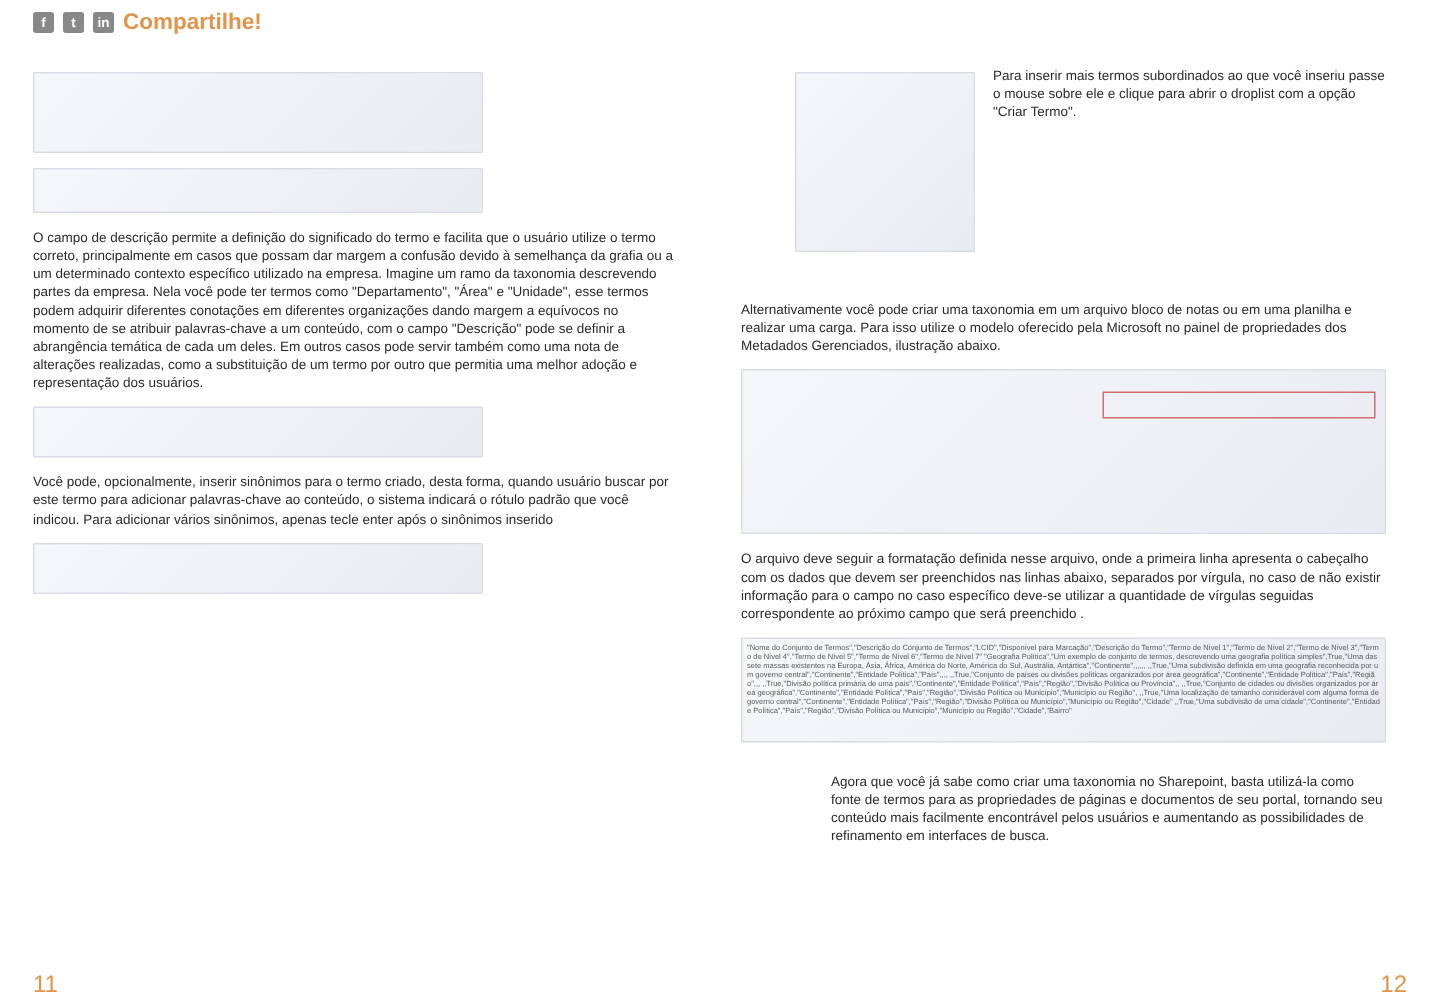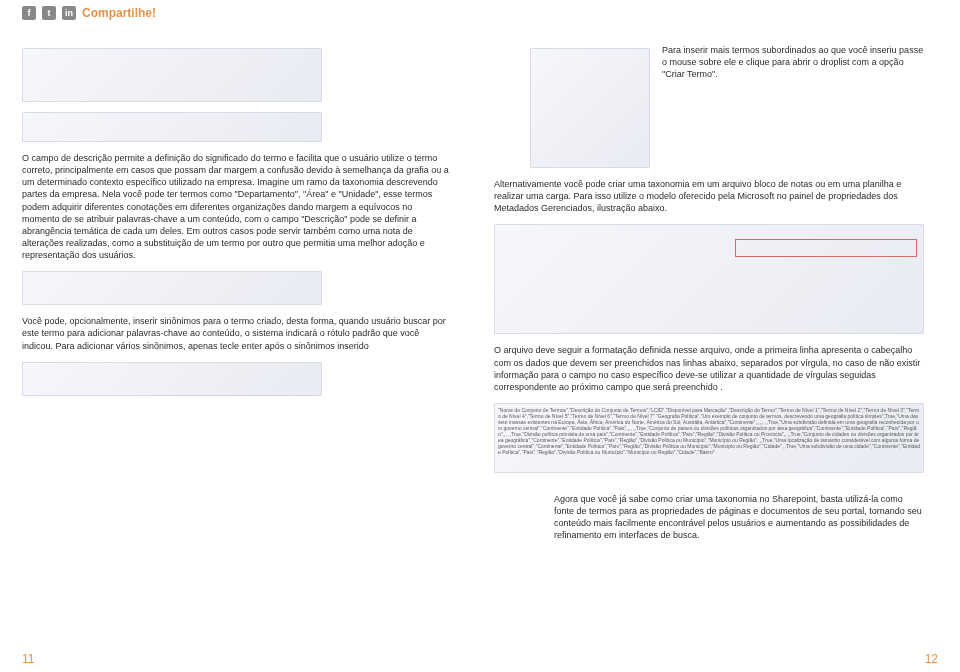--- a/index.html
+++ b/index.html
@@ -24,21 +24,21 @@
     border-radius: 2px;
     background: #888;
     color: #fff;
     font-size: 9px;
     line-height: 14px;
     text-align: center;
     font-weight: bold;
   }
   .share-label {
     color: #e2944a;
-    font-size: 12px;
+    font-size: 15px;
     font-weight: 600;
   }
   .col {
     position: absolute;
     font-size: 9px;
     line-height: 1.35;
     color: #2b2b2b;
   }
   .col-left  { left: 22px;  width: 430px; top: 44px; }
   .col-right { left: 494px; width: 432px; top: 44px; }
@@ -64,21 +64,21 @@
   .managed-box::after{
     content:"";
     position:absolute;
     right:6px; top:14px;
     width:180px; height:16px;
     border:1px solid #d26b6b;
   }
   .page-num {
     position: absolute;
     bottom: 6px;
-    font-size: 12px;
+    font-size: 16px;
     color: #e2944a;
   }
   .page-left  { left: 22px; }
   .page-right { right: 22px; margin-left: 16px; }
   .tiny-text{
     font-size:5px; line-height:1.2; color:#5a5a5a;
     word-break:break-all;
   }
 </style>
 </head>
@@ -104,21 +104,21 @@
 </div>
 
 <div class="col col-right">
   <div class="row-top-right">
     <div class="img-placeholder termmenu"></div>
     <div class="txt">
       <p class="para">Para inserir mais termos subordinados ao que você inseriu passe o mouse sobre ele e clique para abrir o droplist com a opção "Criar Termo".</p>
     </div>
   </div>
 
-  <p class="para" style="">Alternativamente você pode criar uma taxonomia em um arquivo bloco de notas ou em uma planilha e realizar uma carga. Para isso utilize o modelo oferecido pela Microsoft no painel de propriedades dos Metadados Gerenciados, ilustração abaixo.</p>
+  <p class="para" style="margin-top:22px">Alternativamente você pode criar uma taxonomia em um arquivo bloco de notas ou em uma planilha e realizar uma carga. Para isso utilize o modelo oferecido pela Microsoft no painel de propriedades dos Metadados Gerenciados, ilustração abaixo.</p>
   <div class="img-placeholder managed managed-box"></div>
 
   <p class="para">O arquivo deve seguir a formatação definida nesse arquivo, onde a primeira linha apresenta o cabeçalho com os dados que devem ser preenchidos nas linhas abaixo, separados por vírgula, no caso de não existir informação para o campo no caso específico deve-se utilizar a quantidade de vírgulas seguidas correspondente ao próximo campo que será preenchido .</p>
   <div class="img-placeholder csv">
     <div class="tiny-text" style="padding:3px">"Nome do Conjunto de Termos","Descrição do Conjunto de Termos","LCID","Disponível para Marcação","Descrição do Termo","Termo de Nível 1","Termo de Nível 2","Termo de Nível 3","Termo de Nível 4","Termo de Nível 5","Termo de Nível 6","Termo de Nível 7" "Geografia Política","Um exemplo de conjunto de termos, descrevendo uma geografia política simples",True,"Uma das sete massas existentes na Europa, Ásia, África, América do Norte, América do Sul, Austrália, Antártica","Continente",,,,,, ,,True,"Uma subdivisão definida em uma geografia reconhecida por um governo central","Continente","Entidade Política","País",,,, ,,True,"Conjunto de países ou divisões políticas organizados por área geográfica","Continente","Entidade Política","País","Região",,, ,,True,"Divisão política primária de uma país","Continente","Entidade Política","País","Região","Divisão Política ou Província",, ,,True,"Conjunto de cidades ou divisões organizados por área geográfica","Continente","Entidade Política","País","Região","Divisão Política ou Município","Município ou Região", ,,True,"Uma localização de tamanho considerável com alguma forma de governo central","Continente","Entidade Política","País","Região","Divisão Política ou Município","Município ou Região","Cidade" ,,True,"Uma subdivisão de uma cidade","Continente","Entidade Política","País","Região","Divisão Política ou Município","Município ou Região","Cidade","Bairro"</div>
   </div>
 
   <p class="para" style="margin-top:20px; margin-left:60px; width:370px;">Agora que você já sabe como criar uma taxonomia no Sharepoint, basta utilizá-la como fonte de termos para as propriedades de páginas e documentos de seu portal, tornando seu conteúdo mais facilmente encontrável pelos usuários e aumentando as possibilidades de refinamento em interfaces de busca.</p>
 </div>
 

